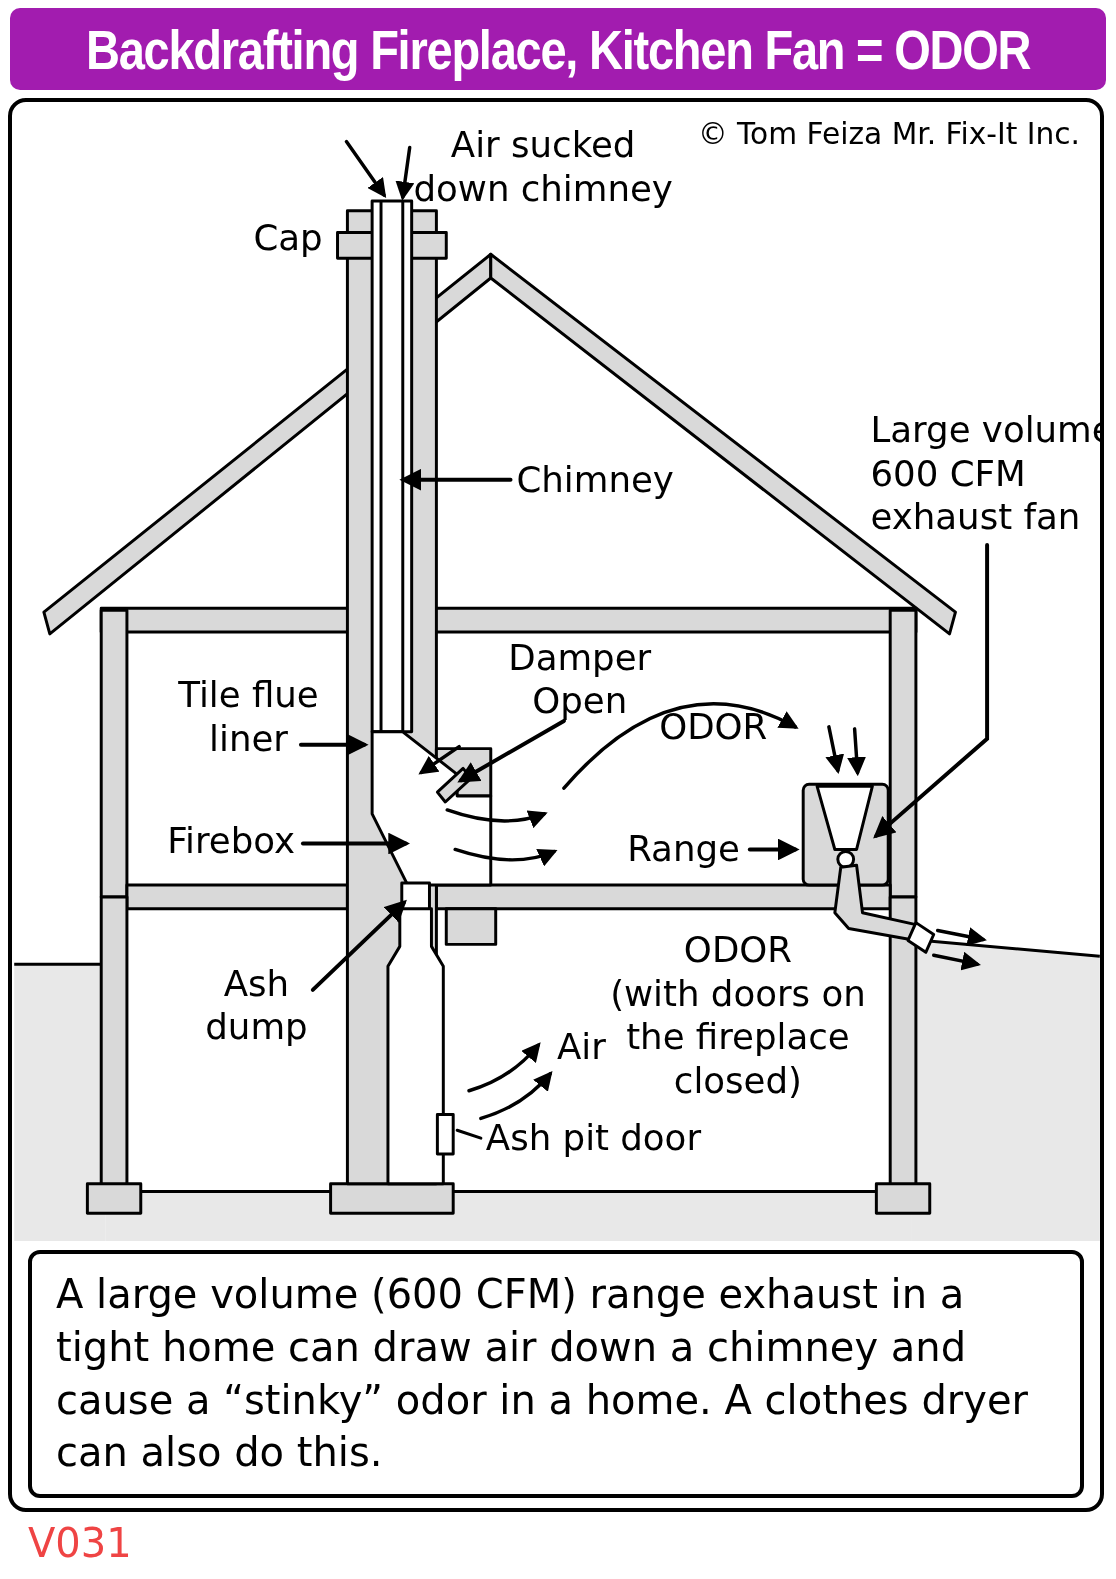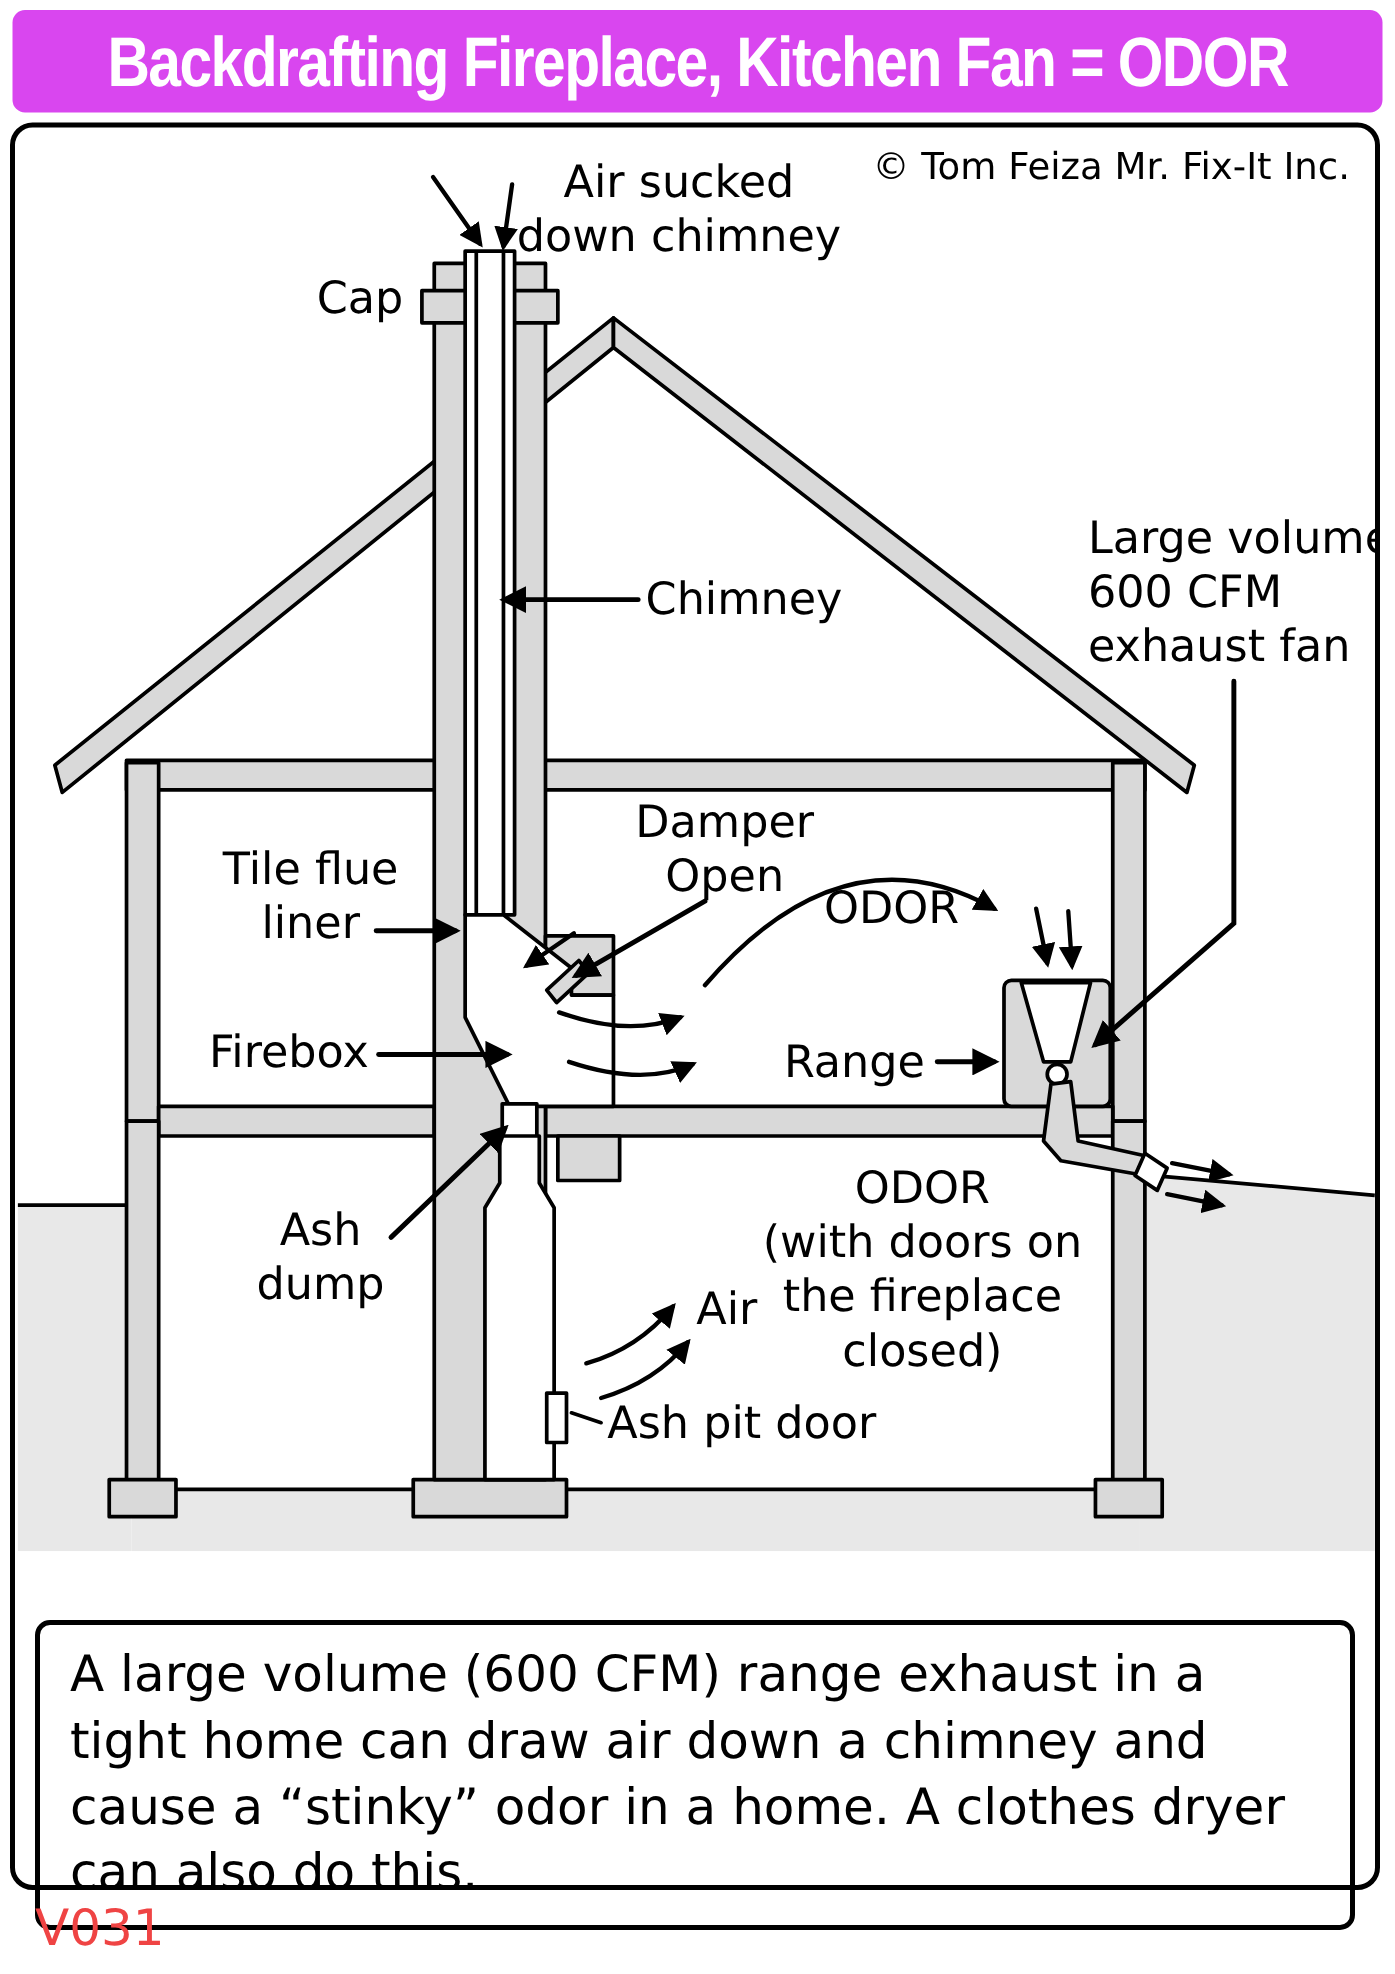--- a/index.html
+++ b/index.html
@@ -1,26 +1,26 @@
 <!DOCTYPE html>
 <html><head>
 <meta charset="utf-8">
 <style>
   html,body{margin:0;padding:0;background:#fff;}
   .page{position:relative;width:1116px;height:1579px;background:#fff;overflow:hidden;
         font-family:"DejaVu Sans",sans-serif;}
-  .title-bar{position:absolute;left:10px;top:8px;width:1096px;height:82px;background:#d946ef;
+  .title-bar{position:absolute;left:10px;top:8px;width:1096px;height:82px;background:#a21caf;
              border-radius:10px;display:flex;align-items:center;justify-content:center;overflow:hidden;}
   .title-bar span{color:#fff;font-family:"Liberation Sans",sans-serif;font-weight:bold;
                   font-size:56px;letter-spacing:-1.5px;white-space:nowrap;transform:scaleX(0.84);}
   .frame{position:absolute;left:8px;top:98px;width:1096px;height:1414px;border:4px solid #000;
          border-radius:18px;box-sizing:border-box;background:#fff;}
   .diagram{position:absolute;left:2px;top:2px;}
   .caption-box{position:absolute;left:16px;top:1148px;width:1056px;height:248px;border:4px solid #000;
-               border-radius:12px;box-sizing:border-box;padding:14px 24px;font-size:40px;line-height:1.32;color:#000;margin-top:46px;}
+               border-radius:12px;box-sizing:border-box;padding:14px 24px;font-size:40px;line-height:1.32;color:#000;}
   .code{position:absolute;left:28px;top:1520px;font-size:40px;color:#ef4444;}
   
   .sh{stroke:#000;stroke-width:3;stroke-linejoin:round;}
   .ln{stroke:#000;stroke-width:3;fill:none;}
   .flow{stroke:#000;stroke-width:3.5;fill:none;stroke-linecap:round;}
   .leader{stroke:#000;stroke-width:4;fill:none;stroke-linecap:round;}
   .lbl{font-family:"DejaVu Sans",sans-serif;font-size:36px;fill:#000;}
   .mid{text-anchor:middle;}
   .end{text-anchor:end;}
   .small{font-size:30px;}

